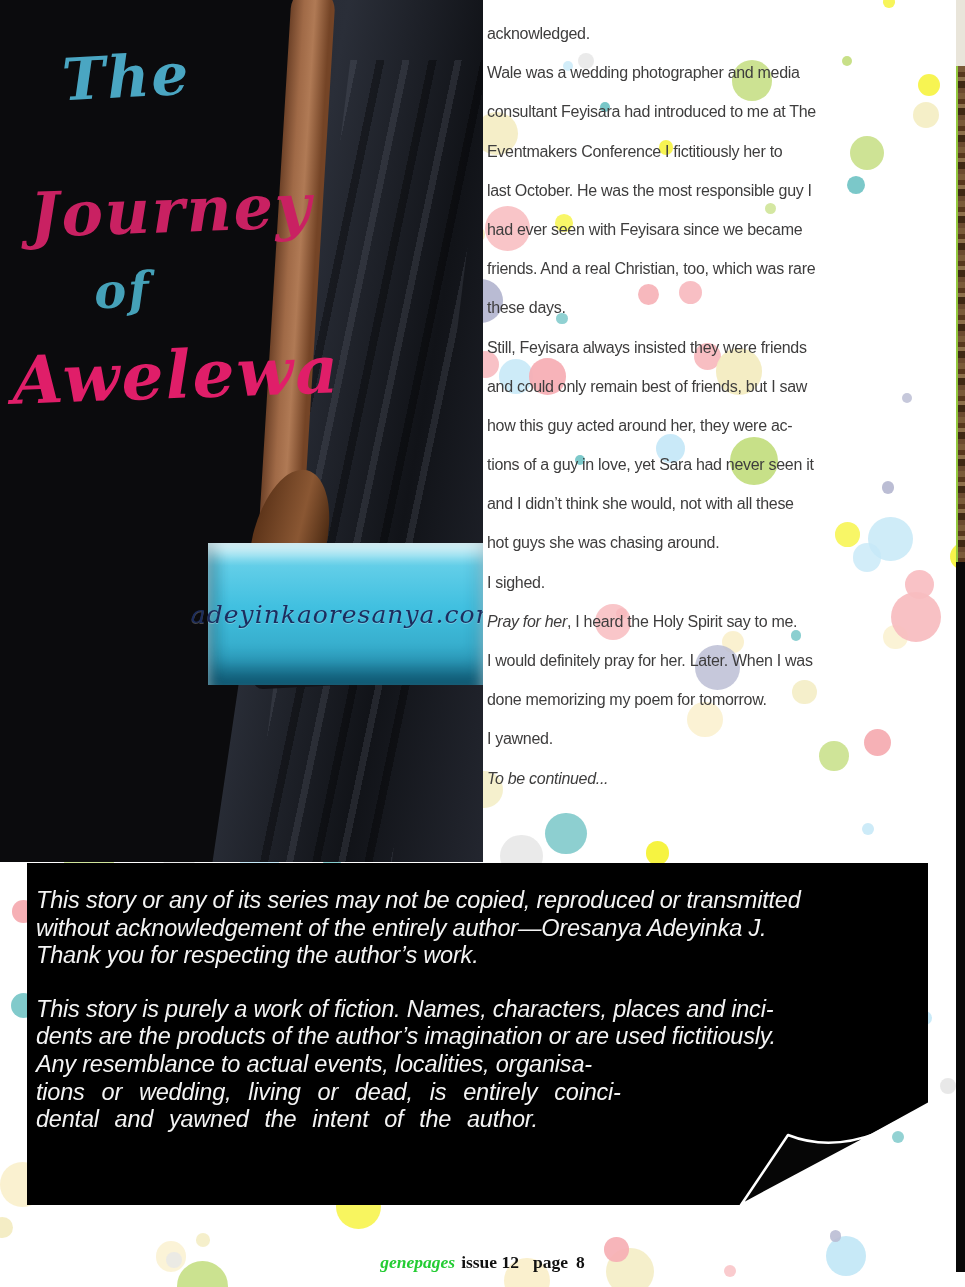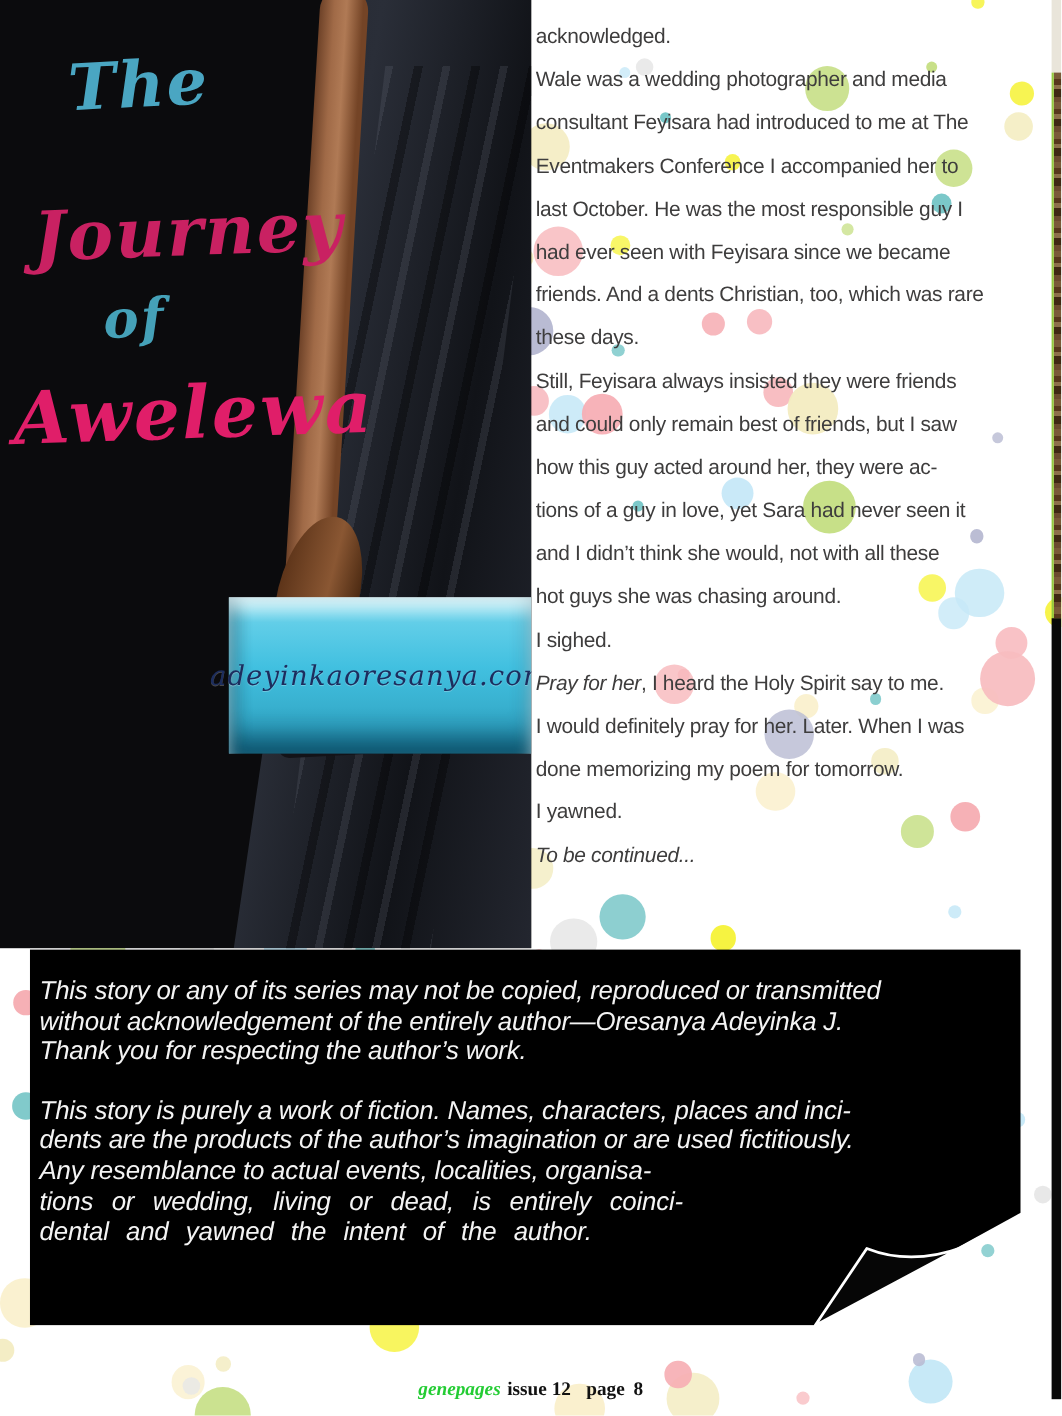--- a/index.html
+++ b/index.html
@@ -35,21 +35,21 @@
   .banner{position:absolute;left:208px;top:543px;width:275px;height:142px;z-index:5;
        background:linear-gradient(180deg,#b9ecf6 0%,#62cee8 16%,#41c0e0 45%,#38b0cf 70%,#1d84a4 100%);
        box-shadow:inset 0 10px 14px rgba(255,255,255,.55),inset 0 -16px 18px rgba(0,40,60,.45),
                   inset 10px 0 12px rgba(0,60,80,.25);
        display:flex;align-items:center;justify-content:center;}
   .banner span{font-family:"DejaVu Serif",serif;font-style:italic;font-size:25px;
        color:#1c2d5e;letter-spacing:1px;text-shadow:0 1px 0 rgba(255,255,255,.25);}
 
   
   .story{position:absolute;left:487px;top:0;width:466px;padding-top:14px;z-index:1;}
-  .story .line{height:39.2px;line-height:39.2px;font-size:19px;color:#3e3d3d;
+  .story .line{height:39.2px;line-height:39.2px;font-size:16px;color:#3e3d3d;
        letter-spacing:-0.3px;white-space:nowrap;}
   .story .line i{}
 
   
   .edge-strip{position:absolute;right:0;top:0;width:9px;height:1287px;z-index:2;}
   .strip-top{position:absolute;top:0;left:0;right:0;height:66px;background:#e9e5da;}
   .strip-photo{position:absolute;top:66px;left:0;right:0;height:496px;
        border-left:2px solid #93c83e;
        background:repeating-linear-gradient(180deg,#7a5a38 0 6px,#57371c 6px 11px,#8d6f4a 11px 15px,#3f2813 15px 22px,#6b4a2e 22px 27px);}
   .strip-black{position:absolute;top:562px;left:0;right:0;height:710px;background:#090909;}
@@ -252,24 +252,24 @@
     <div class="t4">Awelewa</div>
     <div class="banner">
       <span>adeyinkaoresanya.com</span>
     </div>
   </aside>
 
   <main id="story" class="story">
       <div class="line">acknowledged.</div>
       <div class="line">Wale was a wedding photographer and media</div>
       <div class="line">consultant Feyisara had introduced to me at The</div>
-      <div class="line">Eventmakers Conference I accompanied her to</div>
+      <div class="line">Eventmakers Conference I fictitiously her to</div>
       <div class="line">last October. He was the most responsible guy I</div>
       <div class="line">had ever seen with Feyisara since we became</div>
-      <div class="line">friends. And a dents Christian, too, which was rare</div>
+      <div class="line">friends. And a real Christian, too, which was rare</div>
       <div class="line">these days.</div>
       <div class="line">Still, Feyisara always insisted they were friends</div>
       <div class="line">and could only remain best of friends, but I saw</div>
       <div class="line">how this guy acted around her, they were ac-</div>
       <div class="line">tions of a guy in love, yet Sara had never seen it</div>
       <div class="line">and I didn’t think she would, not with all these</div>
       <div class="line">hot guys she was chasing around.</div>
       <div class="line">I sighed.</div>
       <div class="line"><i>Pray for her</i>, I heard the Holy Spirit say to me.</div>
       <div class="line">I would definitely pray for her. Later. When I was</div>

